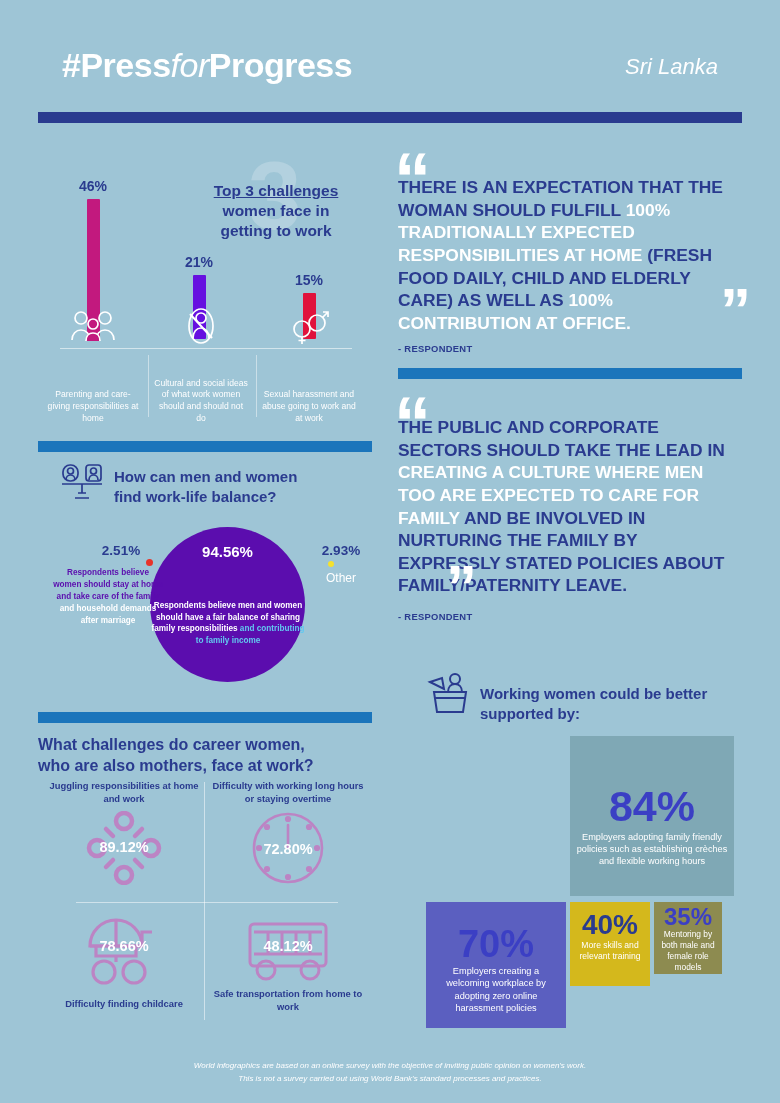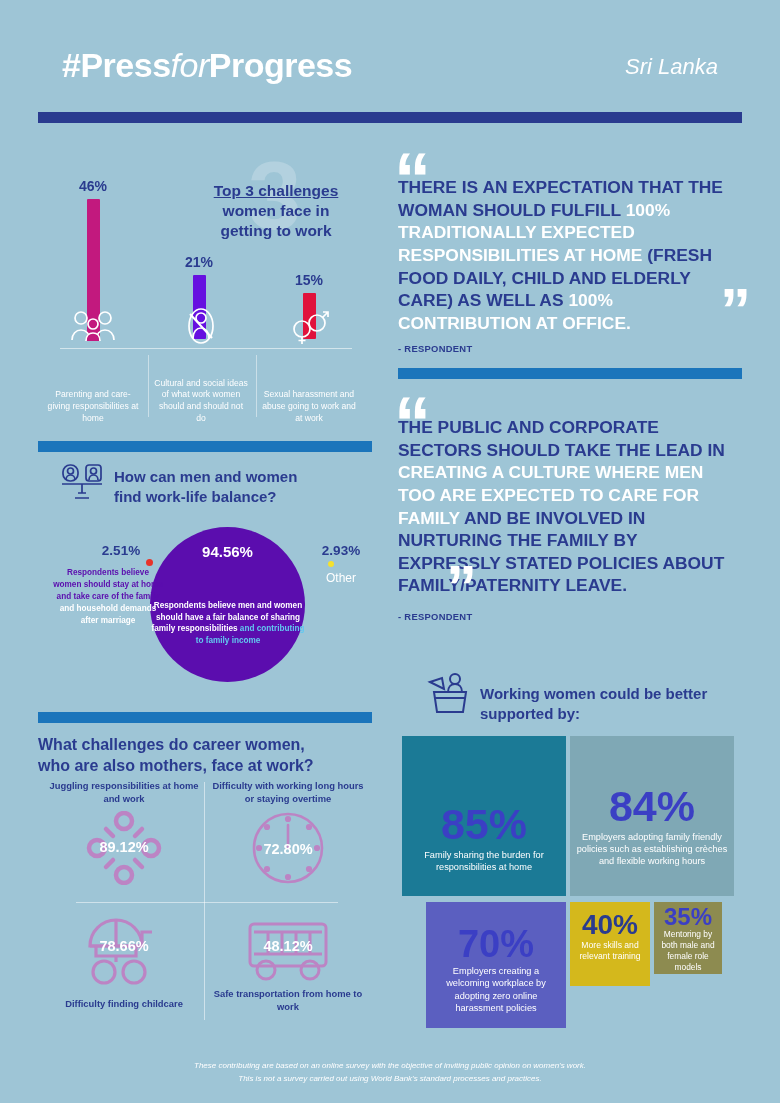--- a/index.html
+++ b/index.html
@@ -404,40 +404,36 @@
         <path d="M8 20h32l-3 20H11z"></path>
           <path d="M8 26h32"></path>
         <path d="M4 10 L18 17 L16 6z"></path>
       </svg>
     </div>
     <div class="sup-head">
       <span>Working women could be better</span><br>
       <span>supported by:</span>
     </div>
 
-    <div class="sbox b85">
-      <div class="pct">85%</div>
-      <div class="cap">Family sharing the burden for responsibilities at home</div>
-    </div>
     <div class="sbox b84">
       <div class="pct">84%</div>
       <div class="cap">Employers adopting family friendly policies such as establishing crèches and flexible working hours</div>
     </div>
     <div class="sbox b70">
       <div class="pct">70%</div>
       <div class="cap">Employers creating a welcoming workplace by adopting zero online harassment policies</div>
     </div>
     <div class="sbox b40">
       <div class="pct">40%</div>
       <div class="cap">More skills and relevant training</div>
     </div>
     <div class="sbox b35">
       <div class="pct">35%</div>
       <div class="cap">Mentoring by both male and female role models</div>
     </div>
   </div>
 
   <div class="footer">
-    <span>These contributing are based on an online survey with the objective of inviting public opinion on women's work.</span><br>
+    <span>World infographics are based on an online survey with the objective of inviting public opinion on women's work.</span><br>
     <span>This is not a survey carried out using World Bank's standard processes and practices.</span>
   </div>
 
 </div>
 
 </body></html>

